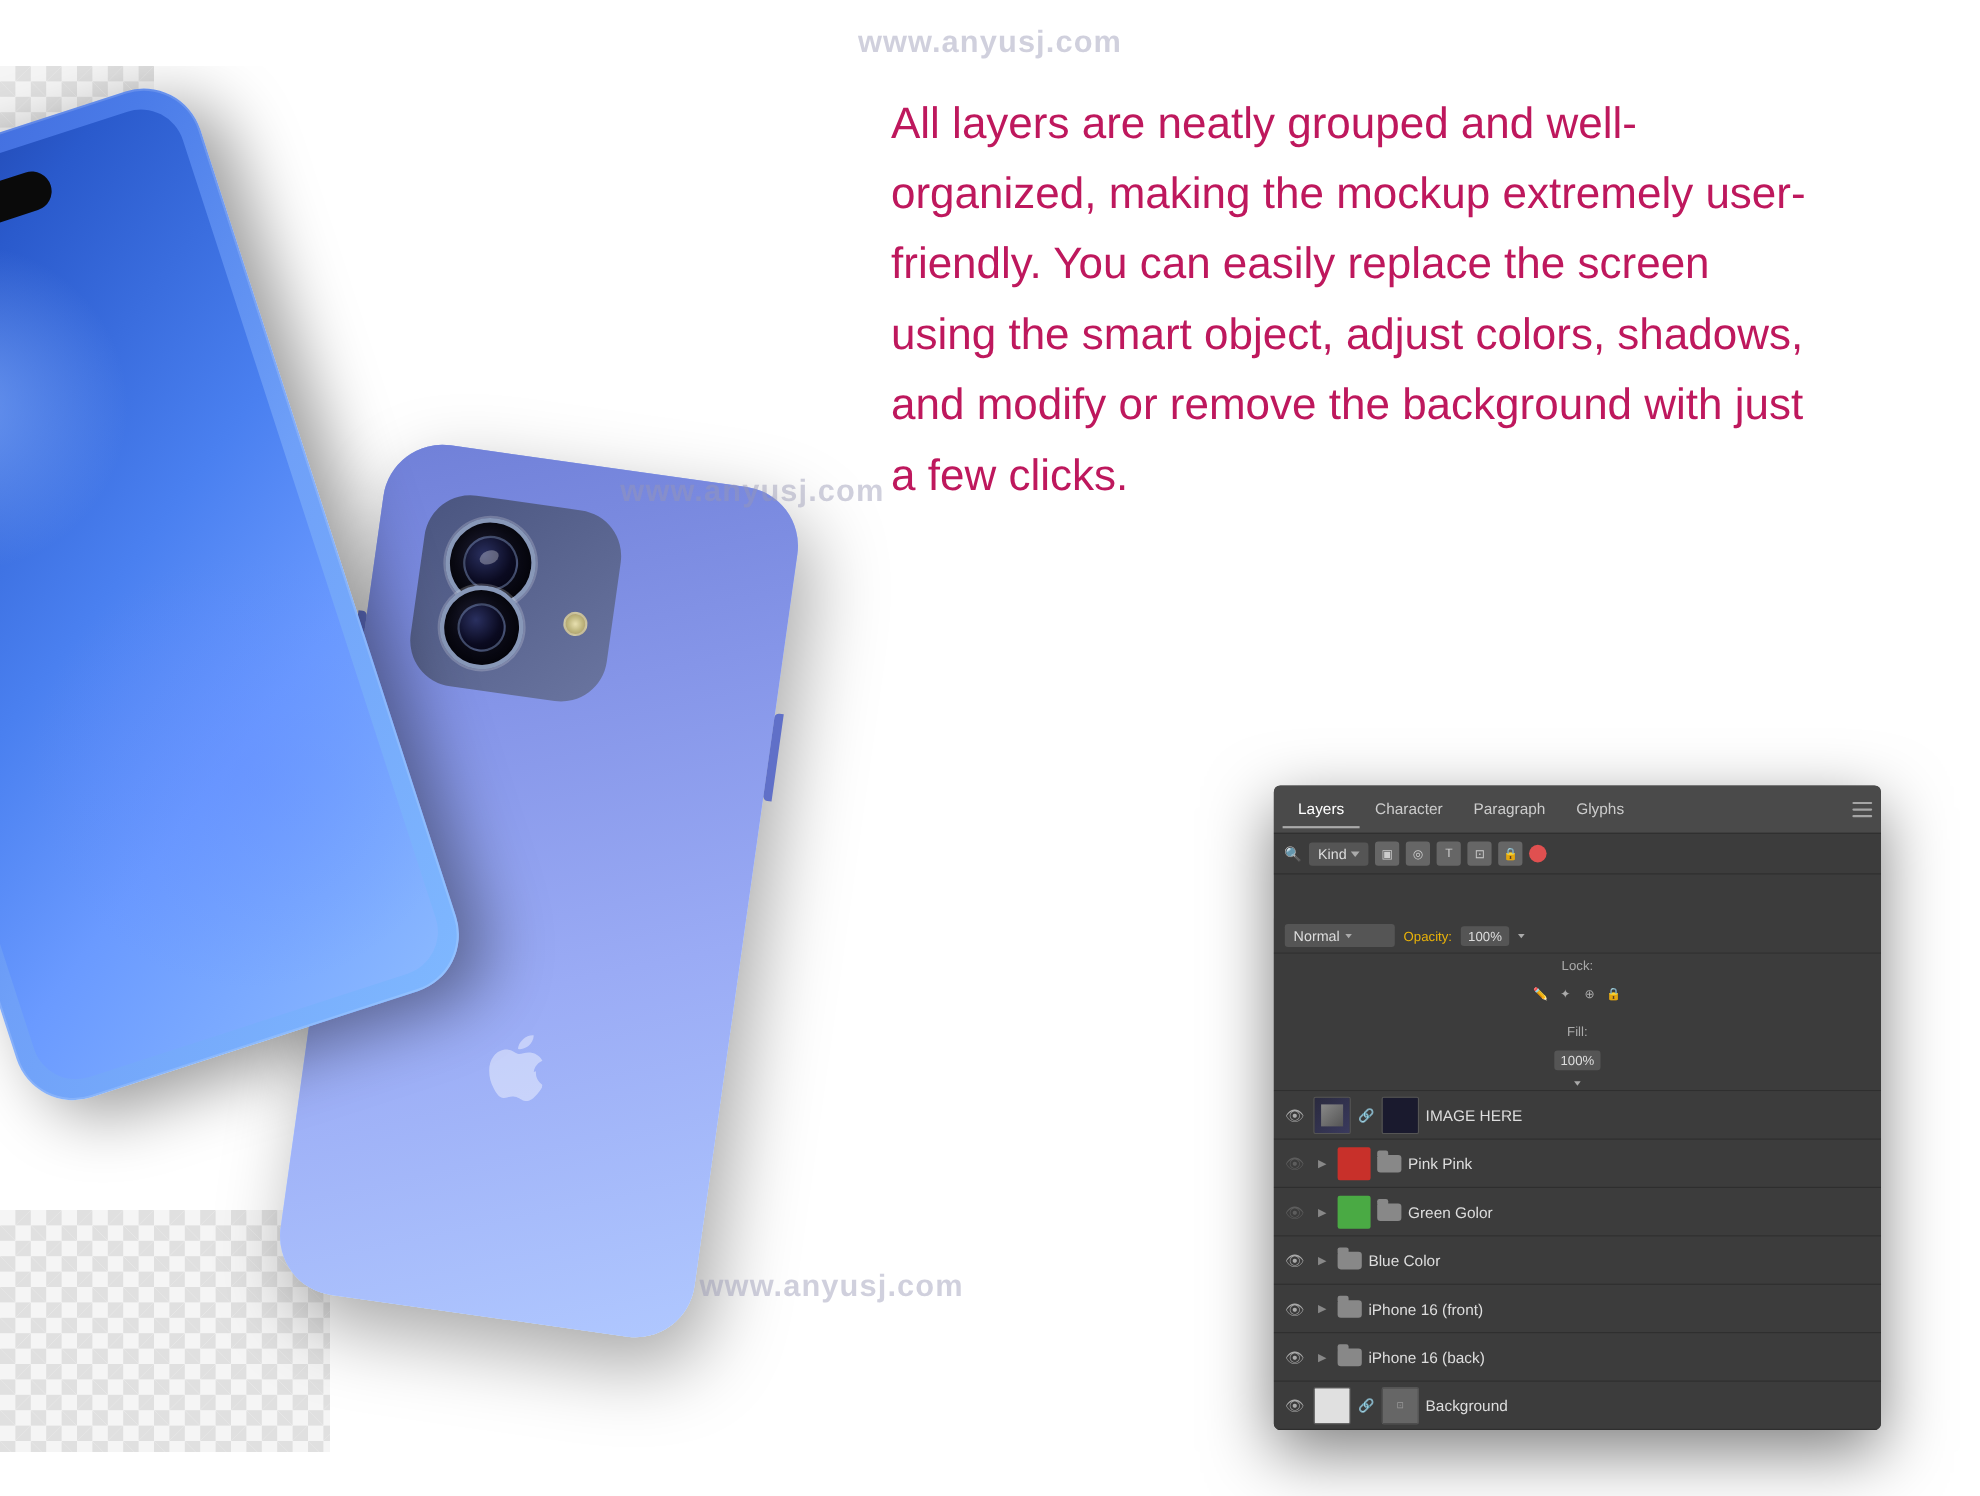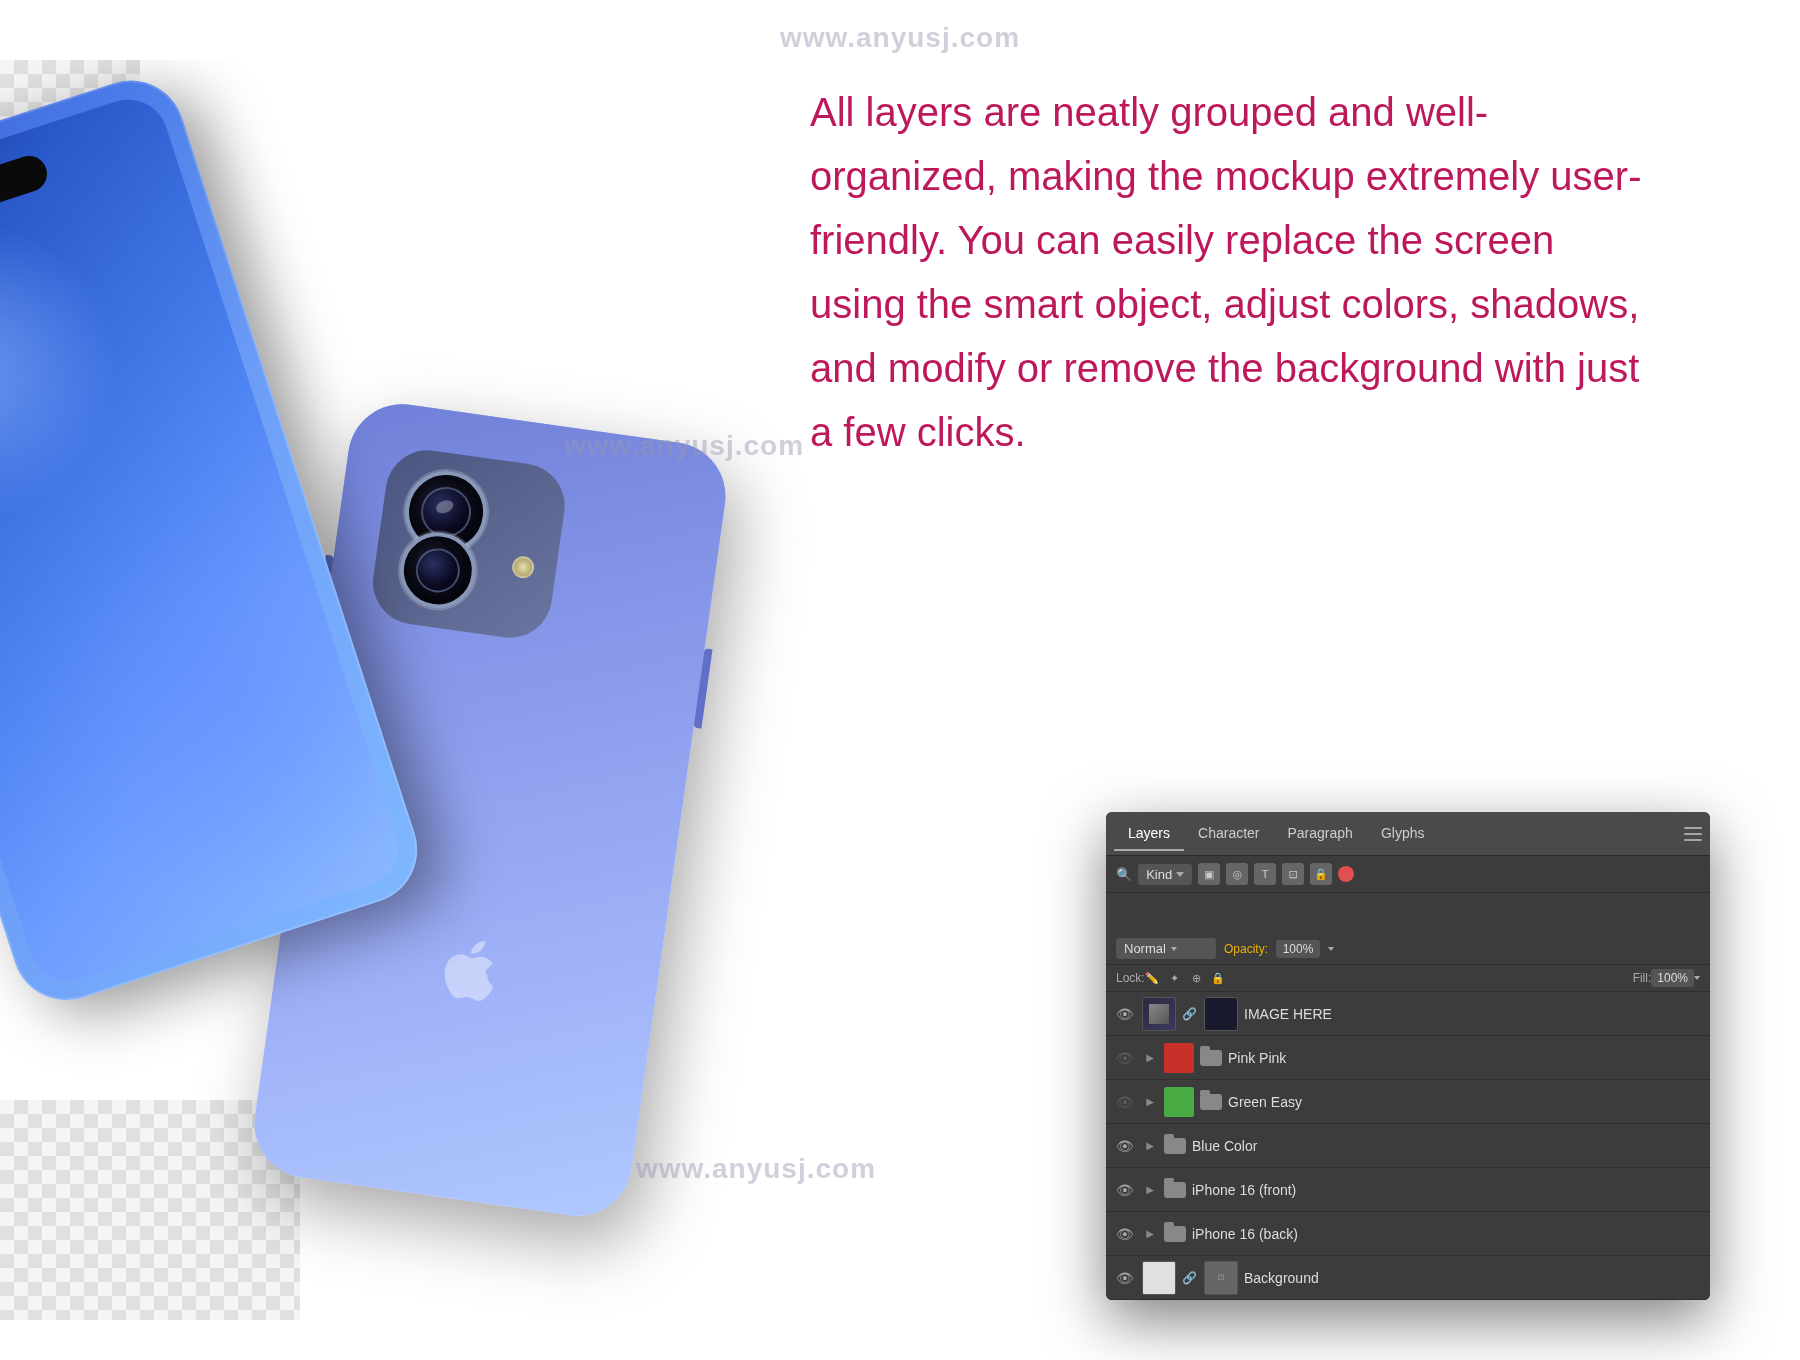--- a/index.html
+++ b/index.html
@@ -270,21 +270,21 @@
       line-height: 1.6;
       max-width: 850px;
       margin-bottom: 60px;
     }
 
     
     .ps-panel {
       position: absolute;
       bottom: 60px;
       right: 90px;
-      width: 604px;
+      width: 552px;
       background: #3c3c3c;
       border-radius: 6px;
       overflow: hidden;
       box-shadow: 0 20px 60px rgba(0,0,0,0.5);
       font-family: -apple-system, BlinkMacSystemFont, Arial, sans-serif;
     }
 
     
     .ps-tabs {
       display: flex;
@@ -393,22 +393,24 @@
       border-top: 4px solid #aaa;
     }
 
     
     .ps-lock-row {
       display: flex;
       align-items: center;
       padding: 4px 10px;
       background: #3c3c3c;
       border-bottom: 1px solid #2e2e2e;
+      gap: 10px;
       font-size: 12px;
       color: #aaaaaa;
+      flex-direction: column;
     }
     .ps-lock-icon {
       width: 16px; height: 16px;
       display: flex; align-items: center; justify-content: center;
       font-size: 11px;
       color: #aaa;
       cursor: pointer;
     }
     .ps-lock-icons { display: flex; gap: 6px; align-items: center; }
     .ps-fill-label { font-size: 12px; color: #aaaaaa; }
@@ -625,21 +627,21 @@
         <div class="ps-color-swatch" style="background:#c8302a;"></div>
         <div class="ps-folder-icon"></div>
         <span class="ps-layer-name">Pink Pink</span>
       </div>
 
       <div class="ps-layer-row">
         <div class="ps-eye-icon" style="opacity:0.3;">👁</div>
         <div class="ps-expand-icon">▶</div>
         <div class="ps-color-swatch" style="background:#4aaa44;"></div>
         <div class="ps-folder-icon"></div>
-        <span class="ps-layer-name">Green Easy</span>
+        <span class="ps-layer-name">Green Golor</span>
       </div>
 
       <div class="ps-layer-row">
         <div class="ps-eye-icon">👁</div>
         <div class="ps-expand-icon">▶</div>
         <div class="ps-folder-icon"></div>
         <span class="ps-layer-name">Blue Color</span>
       </div>
 
       <div class="ps-layer-row">

